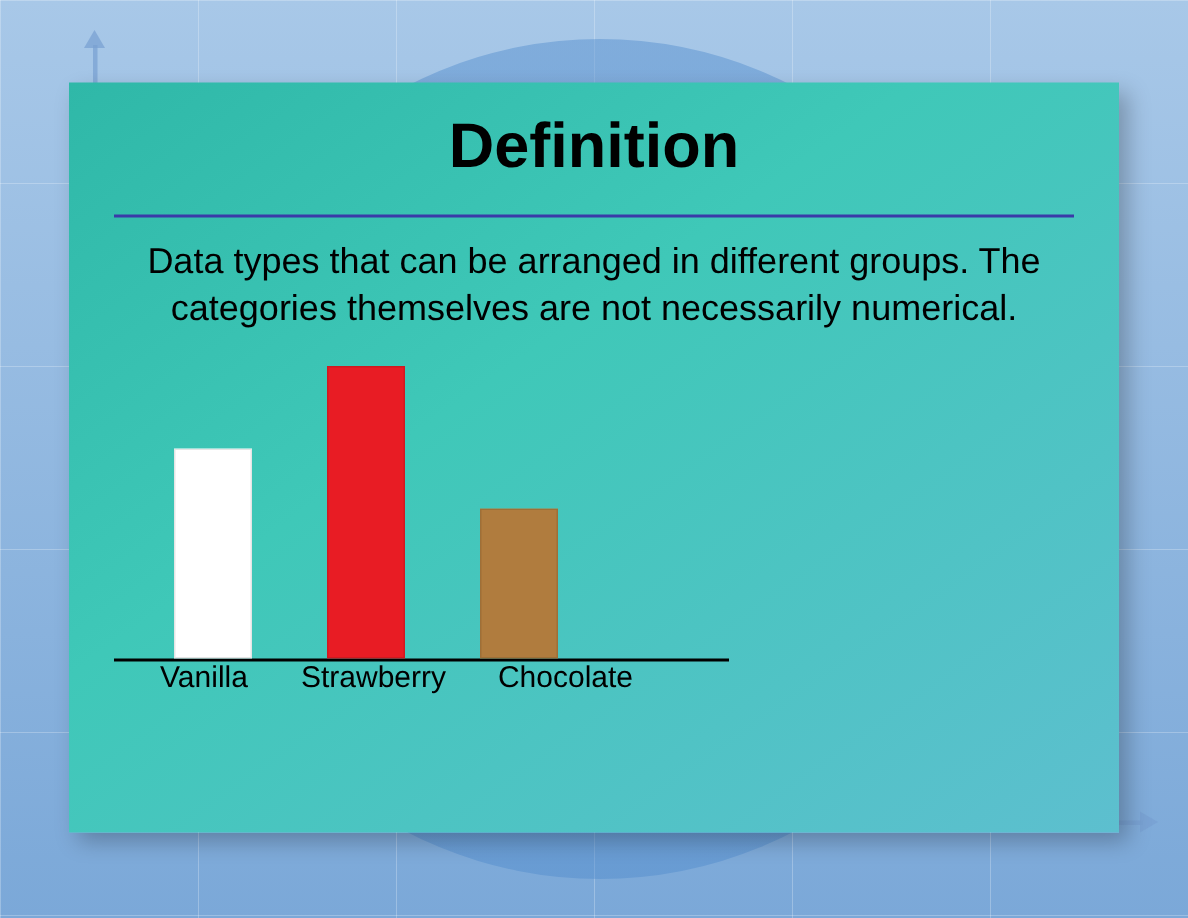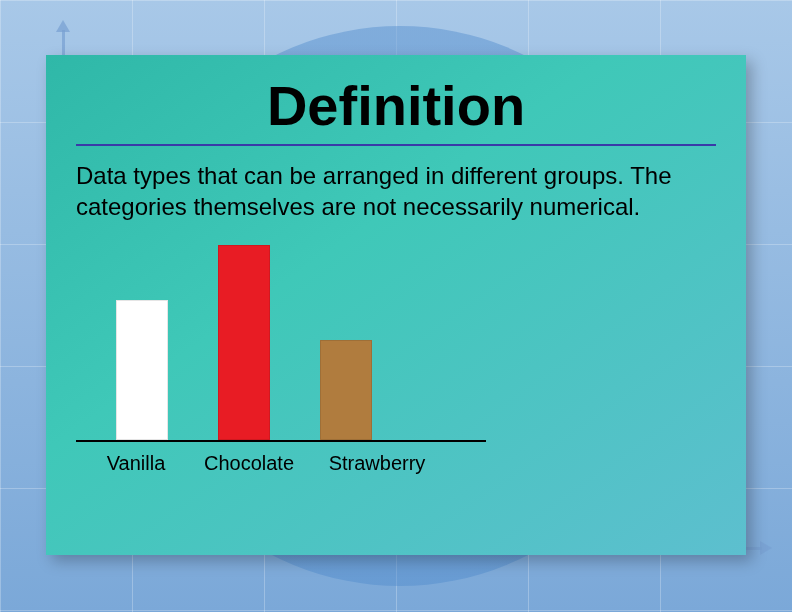--- a/index.html
+++ b/index.html
@@ -78,25 +78,25 @@
     position: absolute;
     left: 46px;
     top: 55px;
     width: 700px;
     height: 500px;
     background: linear-gradient(145deg, #2fb8a8 0%, #3fc8b8 40%, #5dbfcf 100%);
     box-shadow: 6px 6px 14px rgba(0,0,0,0.25);
     padding: 18px 30px 24px 30px;
   }
   .title {
-    font-size: 56px;
+    font-size: 42px;
     font-weight: bold;
     text-align: center;
     color: #000;
-    margin-bottom: 6px;
+    margin-bottom: 22px;
   }
   .hr {
     height: 2px;
     background: #3a3aa8;
     margin-bottom: 14px;
   }
   .def-row {
     display: flex;
     gap: 18px;
   }
@@ -105,20 +105,21 @@
     font-size: 24px;
     font-weight: bold;
     color: #000;
     line-height: 1.25;
   }
   .desc {
     flex: 1;
     font-size: 24px;
     color: #000;
     line-height: 1.3;
+    text-align: center;
   }
   .lower {
     display: flex;
     margin-top: 20px;
     gap: 18px;
   }
   .chart-area {
     width: 410px;
   }
   .bars {
@@ -130,21 +131,20 @@
     padding-left: 40px;
   }
   .bar {
     width: 52px;
     box-shadow: 0 0 0 1px rgba(0,0,0,0.1) inset;
   }
   .labels {
     display: flex;
     gap: 18px;
     padding-left: 20px;
-    padding-top: 10px;
     font-size: 20px;
     color: #000;
   }
   .labels span { display:inline-block; text-align:center; }
   .example {
     flex: 1;
     font-size: 20px;
     font-weight: bold;
     color: #000;
     line-height: 1.35;
@@ -172,18 +172,18 @@
   </div>
   <div class="lower">
     <div class="chart-area">
       <div class="bars">
         <div class="bar" style="height: 140px; background: rgb(255, 255, 255);"></div>
         <div class="bar" style="height: 195px; background: rgb(232, 28, 36);"></div>
         <div class="bar" style="height: 100px; background: rgb(176, 124, 62);"></div>
       </div>
       <div class="labels">
         <span style="width:80px">Vanilla</span>
+        <span style="width:110px">Strawberry</span>
         <span style="width:110px">Chocolate</span>
-        <span style="width:110px">Strawberry</span>
       </div>
     </div>
   </div>
 </div>
 
 </body></html>

